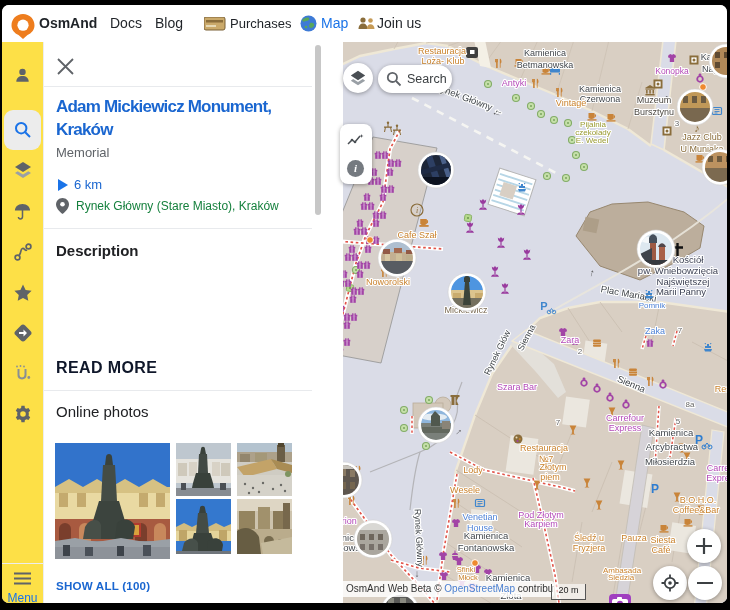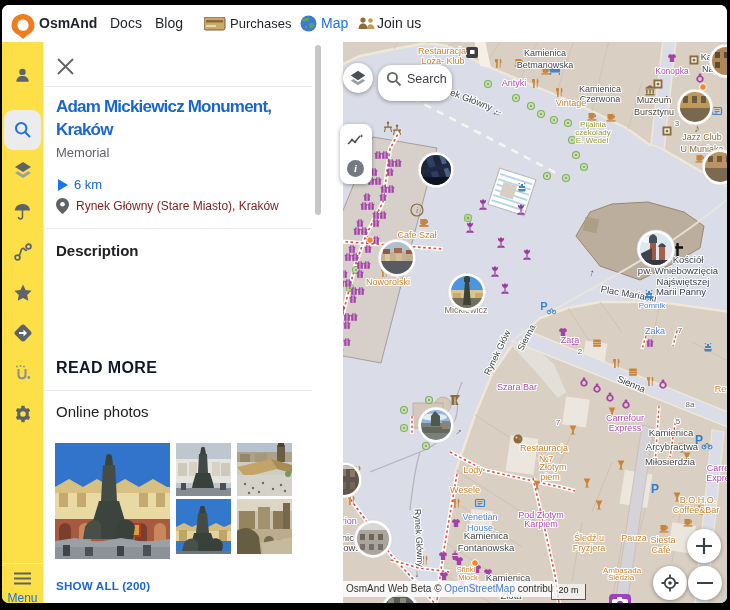--- a/index.html
+++ b/index.html
@@ -125,21 +125,21 @@
  <div class="abs" style="left:13px;top:53px;font-size:17px;font-weight:bold;color:#1a66d0;line-height:23px;white-space:nowrap;letter-spacing:-0.8px">Adam Mickiewicz Monument,<br>Kraków</div>
  <div class="abs" style="left:13px;top:103px;font-size:13px;color:#5f6368">Memorial</div>
  <svg class="abs" style="left:14px;top:137px" width="12" height="12" viewBox="0 0 12 12">
         <path d="M1 0 L11 6 L1 12 Z" fill="#1a73e8"></path>
       </svg>
  <div class="abs" style="left:31px;top:135px;font-size:13px;color:#1a66d0">6 km</div>
  <svg class="abs" style="left:13px;top:156px" width="13" height="16" viewBox="0 0 13 16">
         <path d="M6.5 0 C2.9 0 0 2.9 0 6.5 C0 11.4 6.5 16 6.5 16 C6.5 16 13 11.4 13 6.5 C13 2.9 10.1 0 6.5 0 Z" fill="#5f6368"></path>
         <circle cx="6.5" cy="6.3" r="2.3" fill="#fff"></circle>
       </svg>
- <div class="abs" style="left:33px;top:157px;font-size:12px;color:#7f1d1d">Rynek Główny (Stare Miasto), Kraków</div>
+ <div class="abs" style="left:33px;top:157px;font-size:12px;color:#15803d">Rynek Główny (Stare Miasto), Kraków</div>
  <div class="hr" style="top:186px"></div>
  <div class="abs" style="left:13px;top:200px;font-size:15px;font-weight:bold;color:#202124">Description</div>
  <div class="abs" style="left:13px;top:317px;font-size:16px;font-weight:bold;color:#0f172a;letter-spacing:.4px">READ MORE</div>
  <div class="hr" style="top:348px"></div>
  <div class="abs" style="left:13px;top:361px;font-size:15px;font-weight:normal;color:#202124">Online photos</div>
  <svg class="abs" style="left:12px;top:401px" width="115" height="116" viewBox="0 0 115 116">
   <rect width="115" height="116" fill="#3273cb"></rect>
   <rect x="0" y="44" width="115" height="32" fill="#e9d9a2"></rect>
   <path d="M0 44 L14 36 L28 44 L42 36 L56 44 L70 36 L84 44 L98 36 L112 44 L115 44 L115 50 L0 50 Z" fill="#d6c183"></path>
   <rect x="4" y="50" width="9" height="14" fill="#c4aa6e"></rect>
@@ -219,21 +219,21 @@
   <rect x="2" y="12" width="16" height="18" fill="#94845f"></rect>
         <rect x="21" y="8" width="12" height="22" fill="#a1916c"></rect>
         <rect x="36" y="12" width="10" height="18" fill="#8a7a58"></rect>
   <path d="M46 4 L53 4 L53 30 L46 30 Z" fill="#77684c"></path>
   <path d="M0 30 L55 30 L55 55 L0 55 Z" fill="#baac8c"></path>
   <path d="M0 32 C8 26 18 30 22 38 L24 55 L0 55 Z" fill="#675d43"></path>
   <circle cx="32" cy="42" r="5" fill="#776b4e"></circle>
         <circle cx="44" cy="46" r="6" fill="#6d6247"></circle>
   <path d="M24 44 L55 38 L55 55 L26 55 Z" fill="#c5bA9c"></path>
  </svg>
- <div class="abs" style="left:13px;top:537px;font-size:11.6px;font-weight:bold;color:#1a66d0;letter-spacing:.2px">SHOW ALL (200)</div>
+ <div class="abs" style="left:13px;top:537px;font-size:11.6px;font-weight:bold;color:#1a66d0;letter-spacing:.2px">SHOW ALL (100)</div>
 </div>
 
 <div class="map" id="map">
 <svg width="405" height="561" viewBox="0 0 405 561" style="position:absolute;left:0;top:0" font-family="Liberation Sans, sans-serif">
 <defs>
 <g id="gift">
             <rect x="-2.8" y="-1.8" width="5.6" height="4.6" fill="#a244a6"></rect>
             <rect x="-3.3" y="-3.2" width="6.6" height="1.7" fill="#a244a6"></rect>
             <path d="M0 -3.2 L0 2.8" stroke="#dfb9e0" stroke-width="1"></path>
             <circle cx="-1.2" cy="-3.9" r="0.9" fill="#a244a6"></circle>
@@ -797,21 +797,21 @@
         </g>
 </svg>
 </div>
 
 <div class="btn" style="left:341px;top:58px;width:30px;height:30px;border-radius:50%">
  <svg style="position:absolute;left:6px;top:6px" width="18" height="18" viewBox="0 0 20 20">
         <path d="M10 2 L18 7.2 L10 12.4 L2 7.2 Z" fill="#4a4f54"></path>
         <path d="M10 14.5 L4.7 11.2 L2 13 L10 18 L18 13 L15.3 11.2 Z" fill="#9aa0a6"></path>
       </svg>
 </div>
-<div class="btn" style="left:376px;top:60px;width:74px;height:36px;border-radius:14px">
+<div class="btn" style="left:376px;top:60px;width:74px;height:28px;border-radius:14px">
  <svg style="position:absolute;left:8px;top:6px" width="16" height="16" viewBox="0 0 16 16" fill="none" stroke="#5f6368" stroke-width="1.8">
         <circle cx="6.4" cy="6.4" r="4.6"></circle>
         <path d="M10 10 L14.5 14.5"></path>
       </svg>
  <div style="position:absolute;left:29px;top:0;height:28px;line-height:28px;font-size:12.5px;color:#3c4043">Search</div>
 </div>
 <div class="btn" style="left:338px;top:119px;width:32px;height:60px;border-radius:8px">
  <svg style="position:absolute;left:7px;top:8px" width="18" height="16" viewBox="0 0 18 16" fill="none" stroke="#4a4f54" stroke-width="1.5">
         <path d="M1 12 L5 8 L8 10 L13 4"></path>
         <circle cx="5" cy="8" r="1.3" fill="#4a4f54" stroke="none"></circle>

